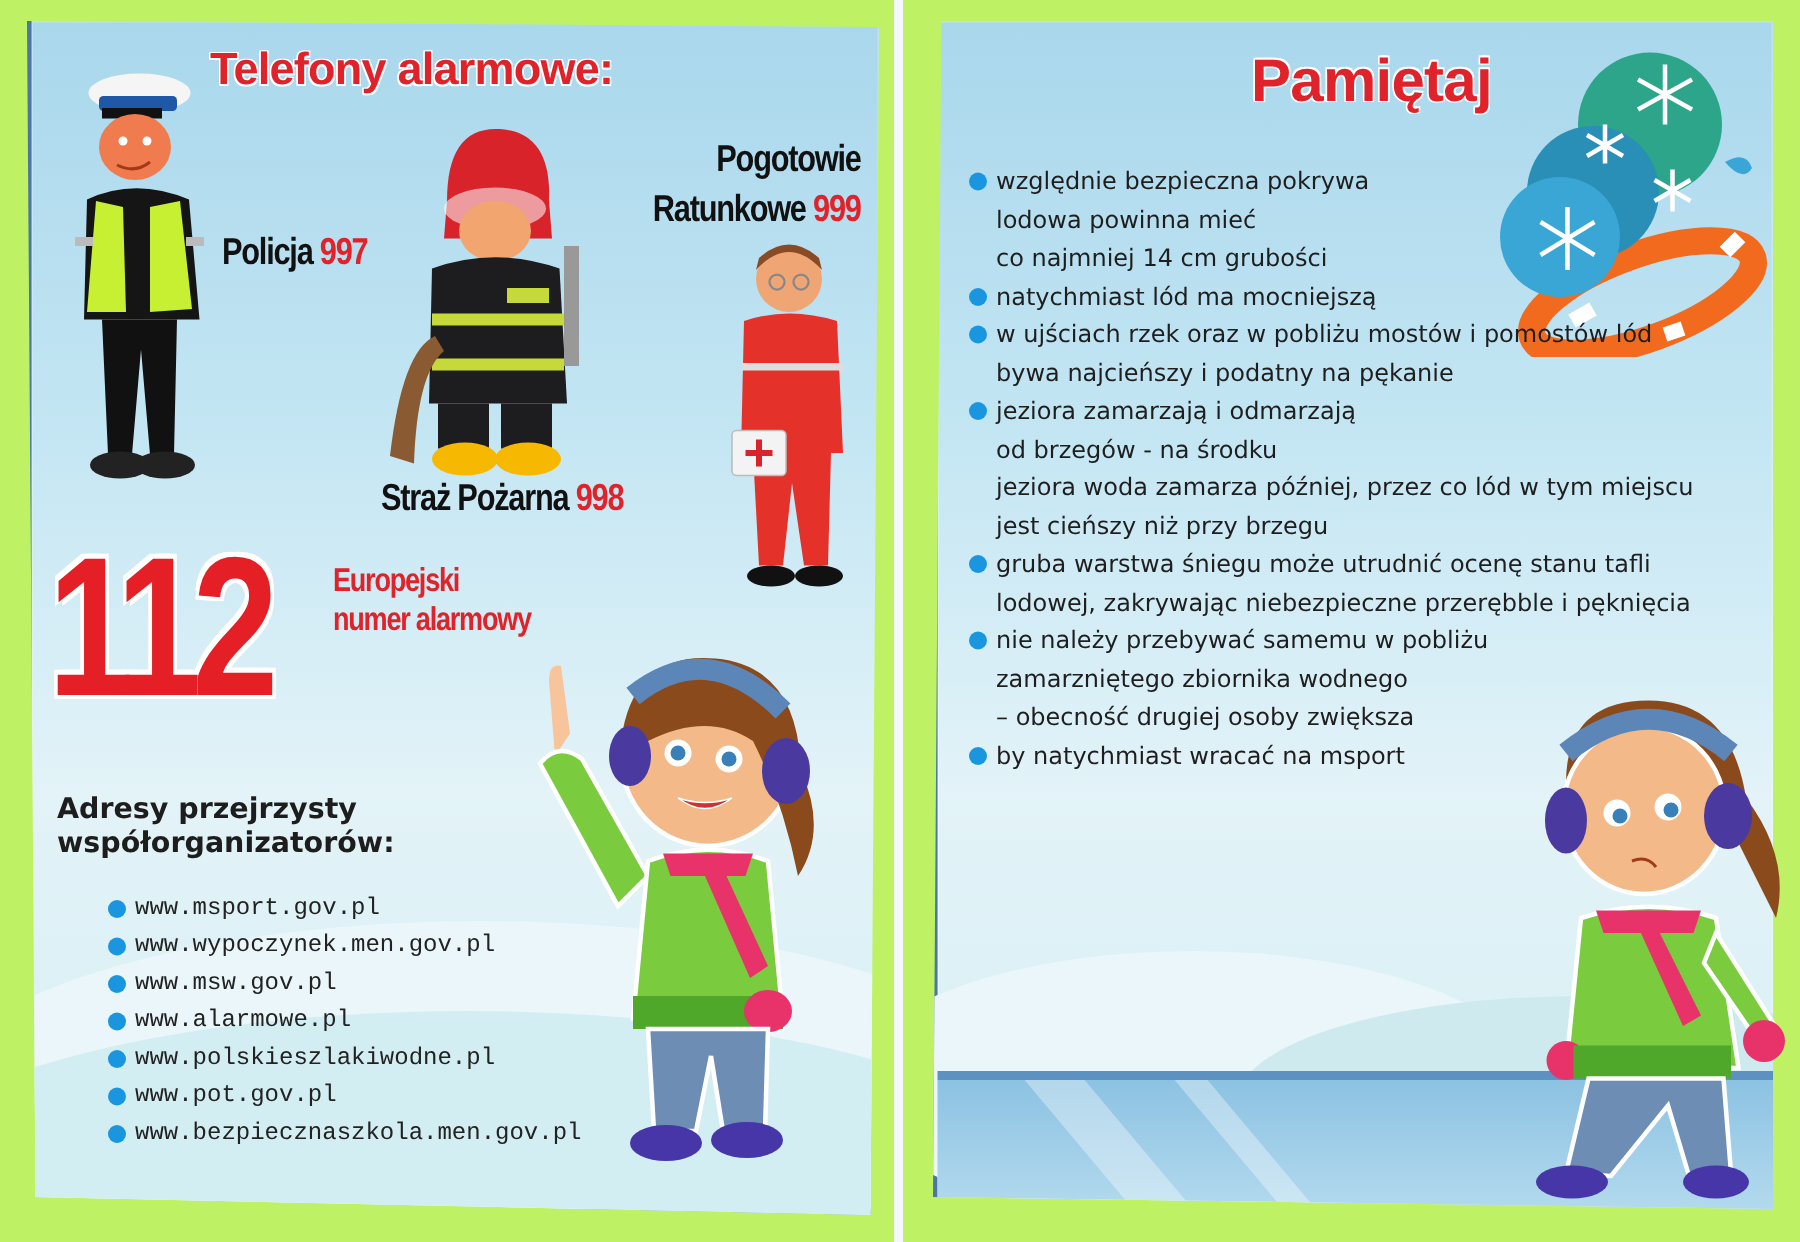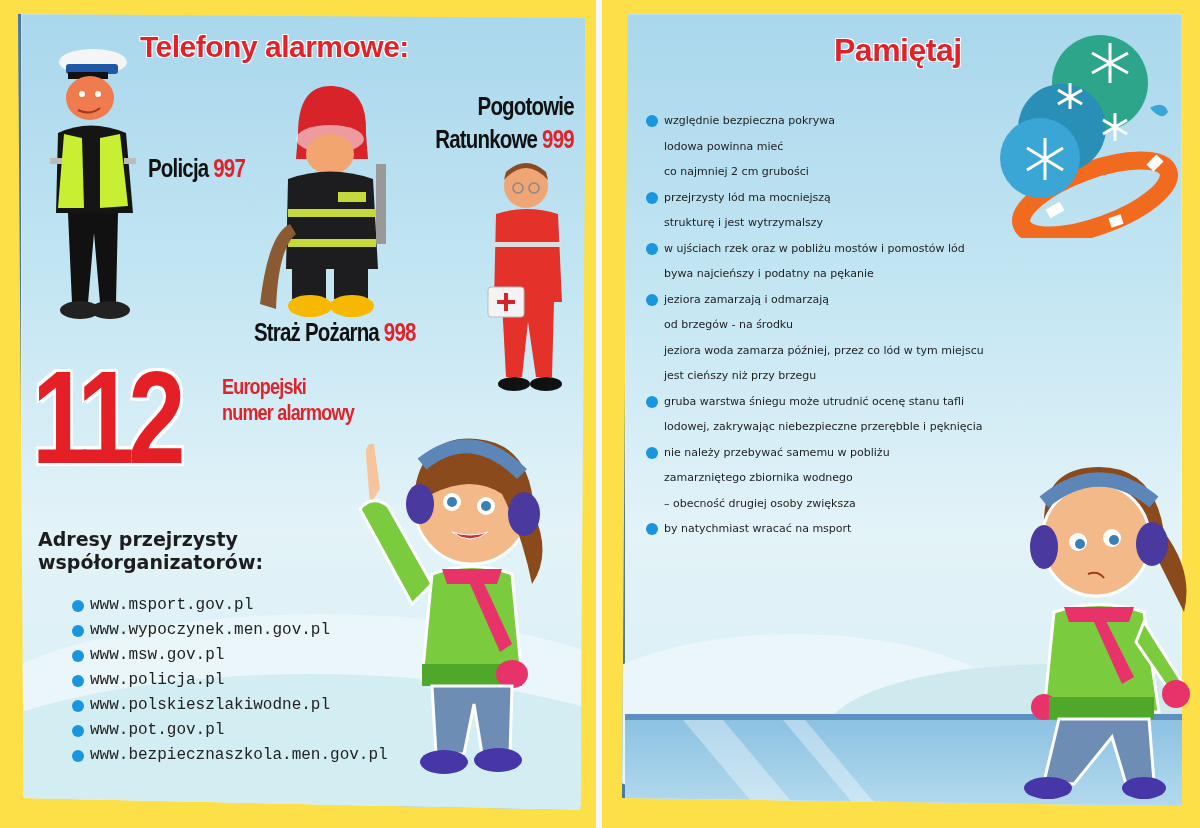--- a/index.html
+++ b/index.html
@@ -1,21 +1,21 @@
 <!DOCTYPE html>
 <html><head>
 <meta charset="utf-8">
 <style>
   * { box-sizing: border-box; margin: 0; padding: 0; }
   html, body { width: 1200px; height: 828px; overflow: hidden; background: #ffffff; }
   body { position: relative; font-family: "DejaVu Sans", sans-serif; }
 
   .page {
     position: absolute; top: 0; height: 828px;
-    background: #fde047;
+    background: #bef264;
     overflow: hidden;
   }
   .page.left { left: 0; width: 596px; }
   .page.right { left: 602px; width: 598px; }
   .divider { position: absolute; left: 596px; top: 0; width: 6px; height: 828px; background: #f4f7fb; }
 
   .panel {
     position: absolute;
     background: linear-gradient(180deg, #a9d7ec 0%, #c4e6f3 35%, #e3f3f8 65%, #d6eff3 100%);
     border-left: 3px solid #4c76a5;
@@ -46,21 +46,21 @@
     transform: scaleX(0.78); transform-origin: left top;
     text-shadow: 3px 3px 0 #ffffff, -3px -3px 0 #ffffff, 3px -3px 0 #fff, -3px 3px 0 #fff;
   }
 
   .heading-addr { font-family: "DejaVu Sans", sans-serif; font-weight: bold; color: #1d1d1d; font-size: 19px; line-height: 23px; }
   .url-list { list-style: none; }
   .url-list li { font-family: Liberation Mono, monospace; font-size: 16px; color: #222; height: 25px; line-height: 25px; display: flex; align-items: center; }
   .bullet { display: inline-block; width: 12px; height: 12px; border-radius: 50%; background: #1a96e0; margin-right: 6px; flex: none; }
 
   .tips { list-style: none; }
-  .tips li { font-family: "DejaVu Sans", sans-serif; font-size: 11px; color: #1e1e1e; line-height: 25.5px; position: relative; padding-left: 18px; }
+  .tips li { font-family: "DejaVu Sans", sans-serif; font-size: 16px; color: #1e1e1e; line-height: 25.5px; position: relative; padding-left: 18px; }
   .tips li .bullet { position: absolute; left: 0; top: 7px; }
   .tips li span.line { display: block; white-space: nowrap; }
 
   
   .hill { position: absolute; border-radius: 50%; }
 </style>
 </head>
 <body>
 
 <div class="page left">
@@ -181,21 +181,21 @@
     <li>
         <span class="bullet"></span>
         <span>www.wypoczynek.men.gov.pl</span>
       </li>
     <li>
         <span class="bullet"></span>
         <span>www.msw.gov.pl</span>
       </li>
     <li>
         <span class="bullet"></span>
-        <span>www.policja.pl</span>
+        <span>www.alarmowe.pl</span>
       </li>
     <li>
         <span class="bullet"></span>
         <span>www.polskieszlakiwodne.pl</span>
       </li>
     <li>
         <span class="bullet"></span>
         <span>www.pot.gov.pl</span>
       </li>
     <li>
@@ -209,21 +209,21 @@
 
 <div class="page right">
   <div class="panel">
     <div class="hill" style="left:-60px; top:620px; width:460px; height:180px; background:#eaf6f9;"></div>
     <div class="hill" style="left:200px; top:650px; width:460px; height:140px; background:#cfeaef;"></div>
     <div class="abs" style="left:0; top:700px; width:560px; height:100px; background:linear-gradient(180deg,#8cc2e2,#b6dcef); border-top:6px solid #5c91c2;"></div>
     <div class="abs" style="left:100px; top:706px; width:40px; height:100px; background:rgba(255,255,255,0.35); transform:skewX(40deg);"></div>
     <div class="abs" style="left:200px; top:706px; width:22px; height:100px; background:rgba(255,255,255,0.35); transform:skewX(40deg);"></div>
   </div>
 
-  <div class="abs title-red" style="left:232px; top:32px; font-size:32px;">Pamiętaj</div>
+  <div class="abs title-red" style="left:232px; top:32px; font-size:40px;">Pamiętaj</div>
 
   <svg class="abs" style="left:398px; top:28px;" width="180" height="210" viewBox="0 0 180 210">
     <ellipse cx="95" cy="170" rx="78" ry="28" fill="none" stroke="#f26a1e" stroke-width="18" transform="rotate(-20 95 170)"></ellipse>
     <path d="M48 186 l14 -8 M110 195 l12 -4 M150 140 l10 -10" stroke="#fff" stroke-width="10"></path>
     <circle cx="100" cy="55" r="48" fill="#2ca58a"></circle>
     <circle cx="62" cy="100" r="44" fill="#2a8fb6"></circle>
     <circle cx="40" cy="130" r="40" fill="#39a6d6"></circle>
     <path d="M150 80 q14 -8 18 4 q-6 10 -18 -4z" fill="#3aa6d8"></path>
     <g fill="none" stroke="#fff" stroke-width="3">
       <path d="M110 15 v40 M92 25 l36 20 M92 45 l36 -20"></path>
@@ -231,26 +231,25 @@
       <path d="M70 55 v26 M58 62 l24 14 M58 76 l24 -14"></path>
       <path d="M115 85 v28 M103 92 l24 14 M103 106 l24 -14"></path>
     </g>
   </svg>
 
   <ul class="abs tips" style="left:646px; margin-left:-602px; top:108px;">
     <li>
         <span class="bullet"></span>
       <span class="line">względnie bezpieczna pokrywa</span>
       <span class="line">lodowa powinna mieć</span>
-      <span class="line">co najmniej 2 cm grubości</span>
-    </li>
-    <li>
-        <span class="bullet"></span>
-      <span class="line">przejrzysty lód ma mocniejszą</span>
-      <span class="line">strukturę i jest wytrzymalszy</span>
+      <span class="line">co najmniej 14 cm grubości</span>
+    </li>
+    <li>
+        <span class="bullet"></span>
+      <span class="line">natychmiast lód ma mocniejszą</span>
     </li>
     <li>
         <span class="bullet"></span>
       <span class="line">w ujściach rzek oraz w pobliżu mostów i pomostów lód</span>
       <span class="line">bywa najcieńszy i podatny na pękanie</span>
     </li>
     <li>
         <span class="bullet"></span>
       <span class="line">jeziora zamarzają i odmarzają</span>
       <span class="line">od brzegów - na środku</span>

